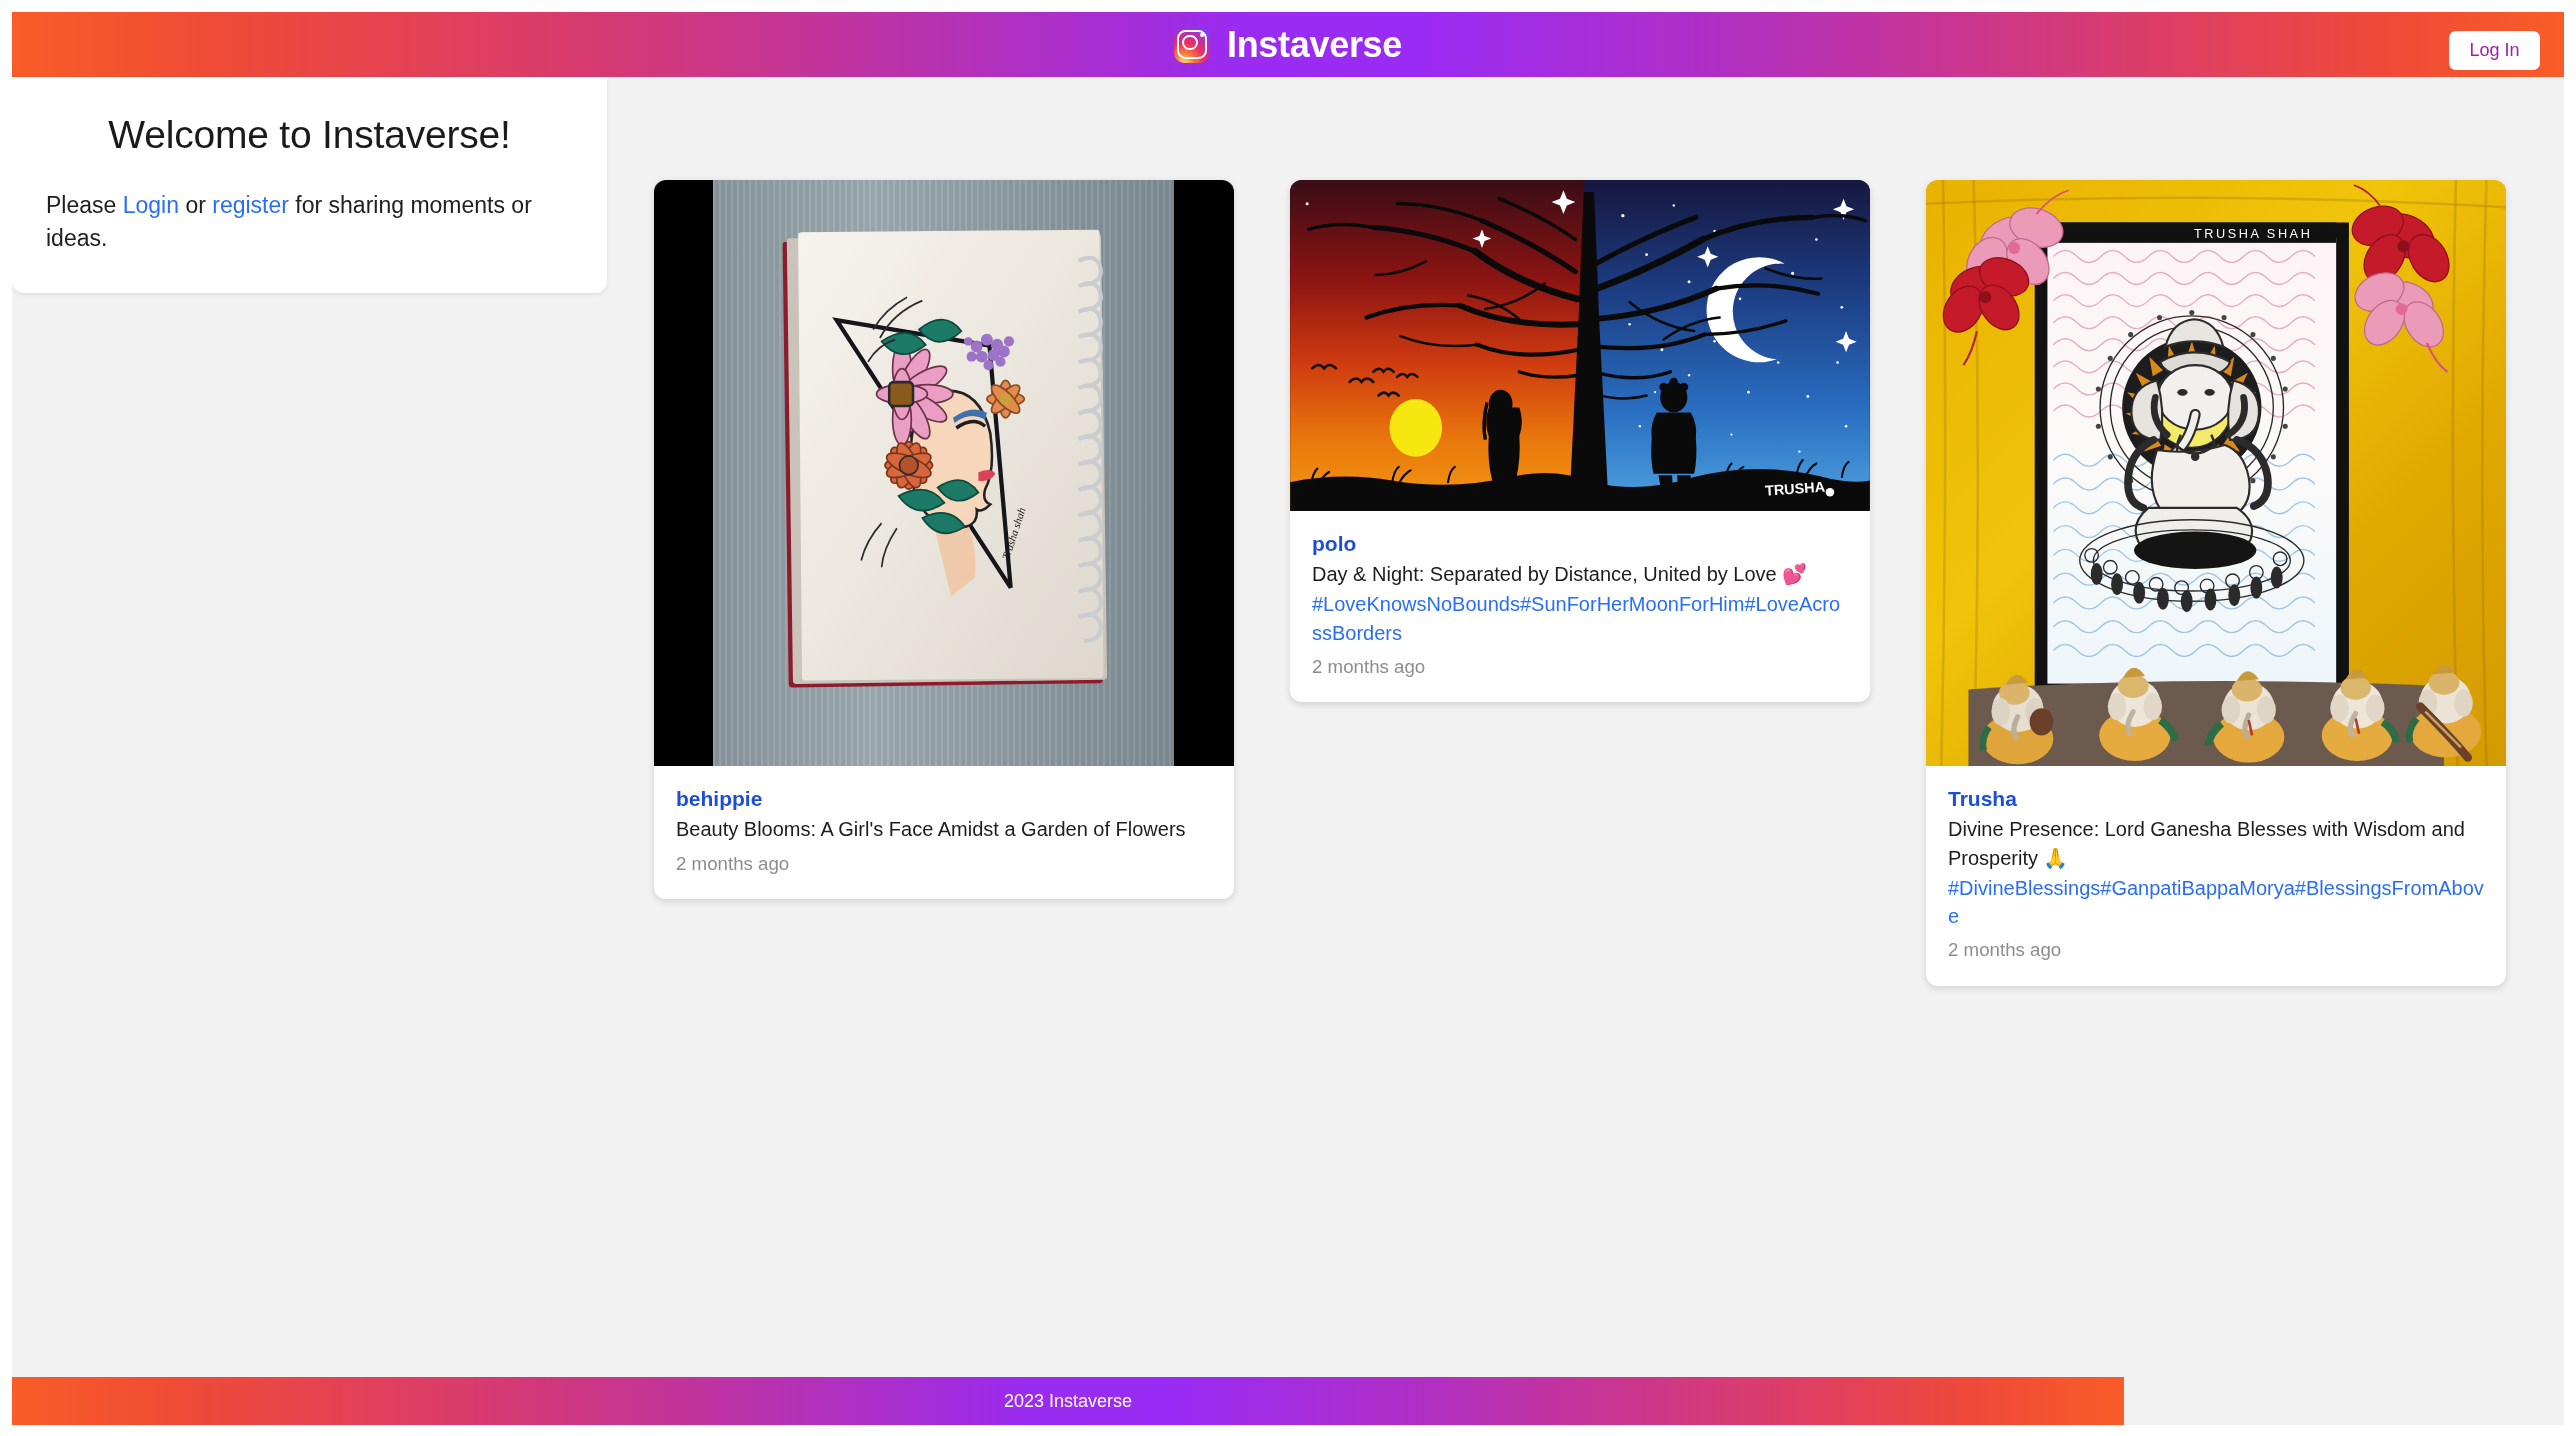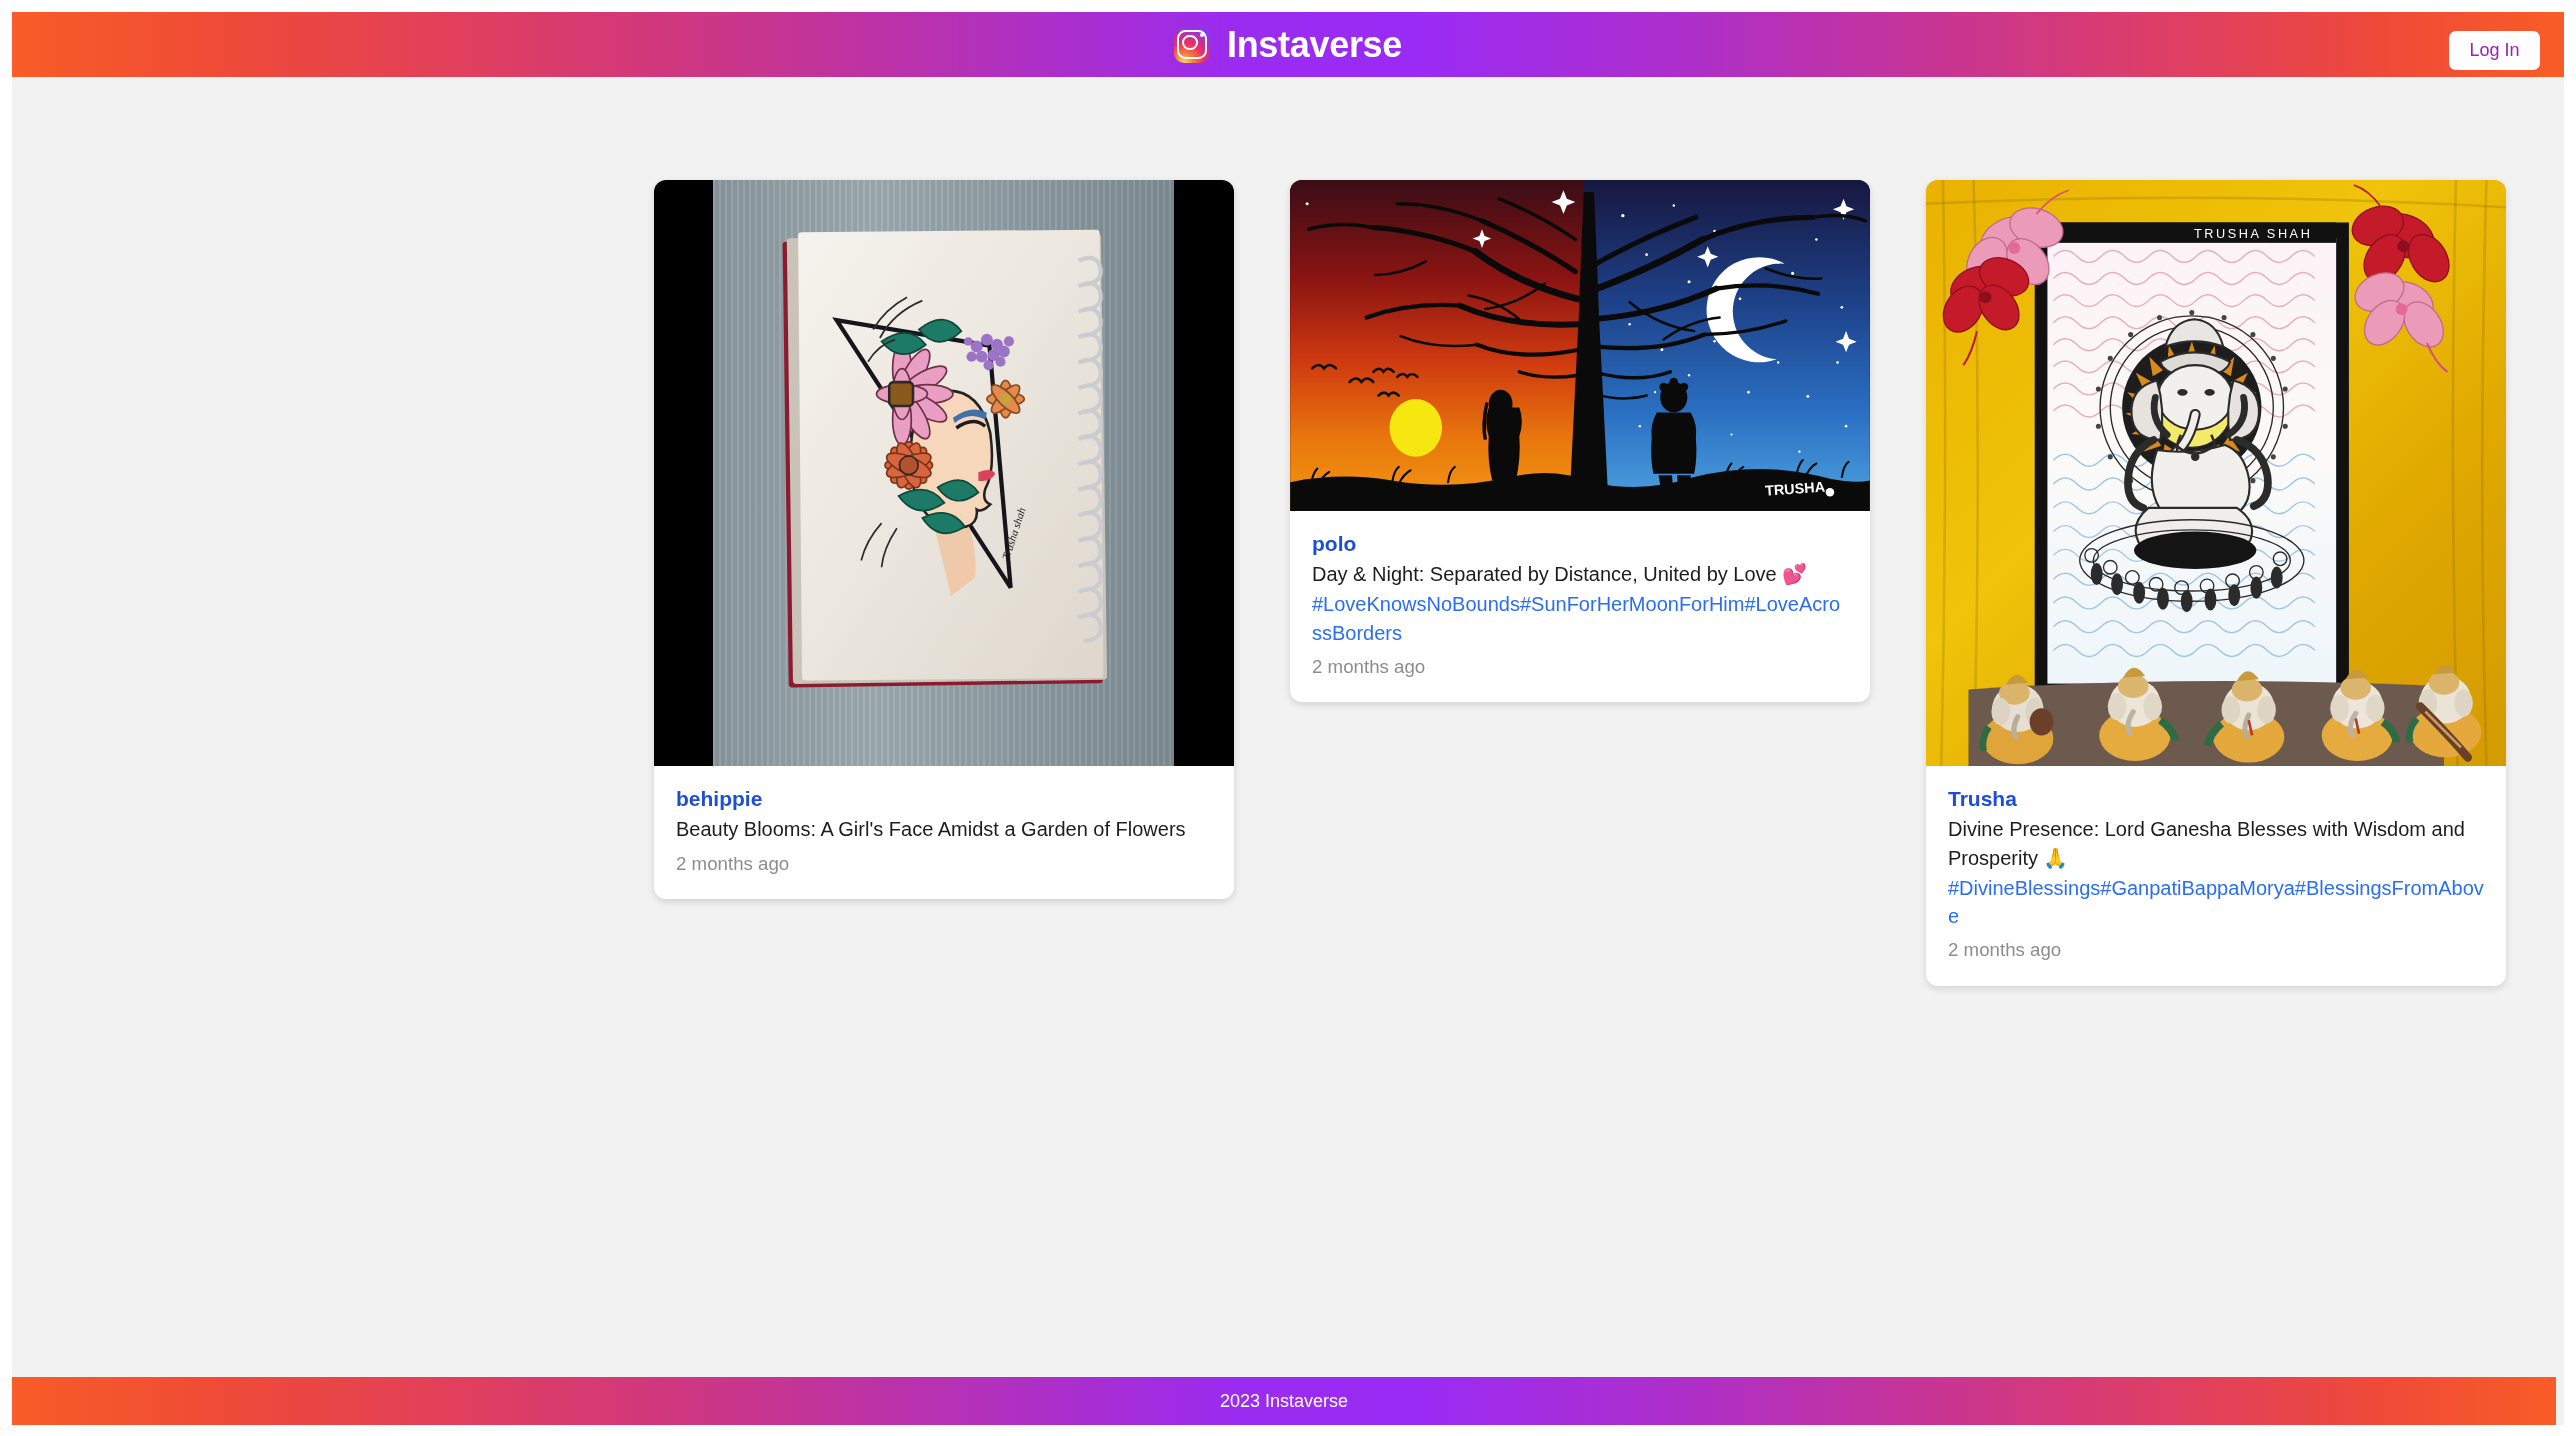--- a/index.html
+++ b/index.html
@@ -218,21 +218,21 @@
   .media-daynight { height: 331px; background: #0b0b16; }
 
   
   .media-ganesha { height: 586px; background: #e8b300; }
 
   
   .footer {
     position: absolute;
     left: 0;
     bottom: 0;
-    width: 2544px;
+    width: 2112px;
     height: 48px;
     background: linear-gradient(90deg,
         #f95c27 0%,
         #ef4b36 8%,
         #e2405a 17%,
         #cf377f 26%,
         #b531b5 37%,
         #9a2bf0 48%,
         #9a2bf5 55%,
         #ae2fc8 66%,
@@ -258,20 +258,24 @@
   <div class="header">
     <div class="brand">
       <span class="ig-icon">
         <span class="ig-frame"></span>
       </span>
       <span class="brand-title">Instaverse</span>
     </div>
     <button class="login-btn">Log In</button>
   </div>
 
+  <div class="welcome">
+    <h1>Welcome to Instaverse!</h1>
+    <p><span>Please </span><a href="#">Login</a><span> or </span><a href="#">register</a><span> for sharing moments or ideas.</span></p>
+  </div>
 
   <div class="feed">
 
     <div class="card">
       <div class="card-media media-sketch">
         <div class="sk-wood"></div>
         <svg width="580" height="586" viewBox="0 0 683 690" style="position:absolute;left:0;top:0;">
           <defs>
             <linearGradient id="paperG" x1="0" y1="0" x2="1" y2="1">
               <stop offset="0%" stop-color="#f6f3ee"></stop>

